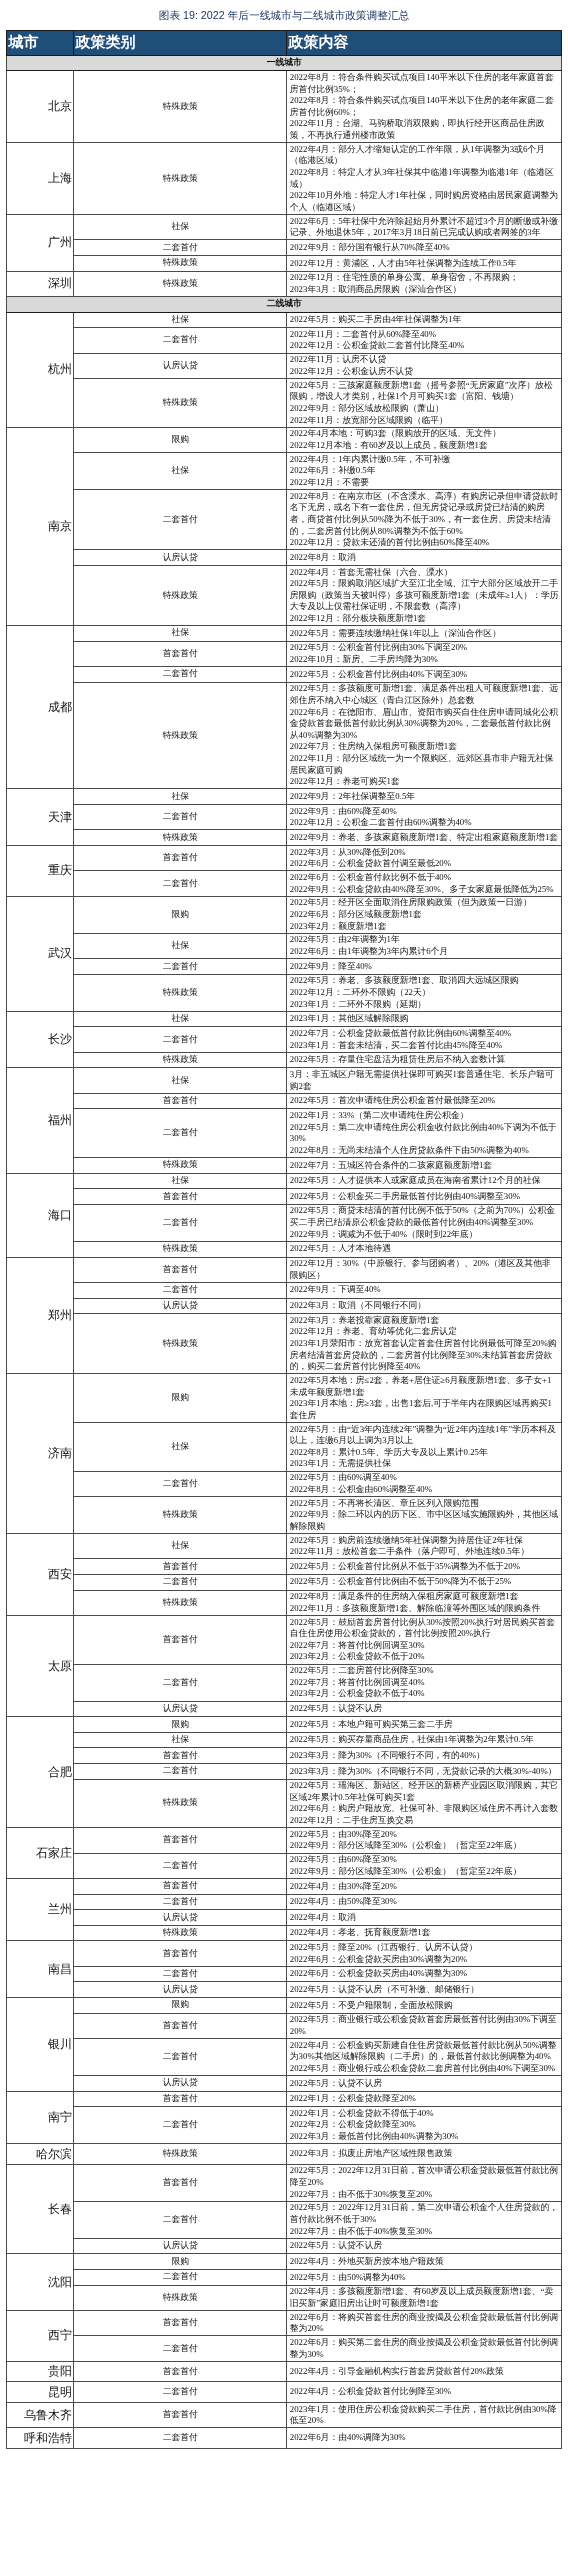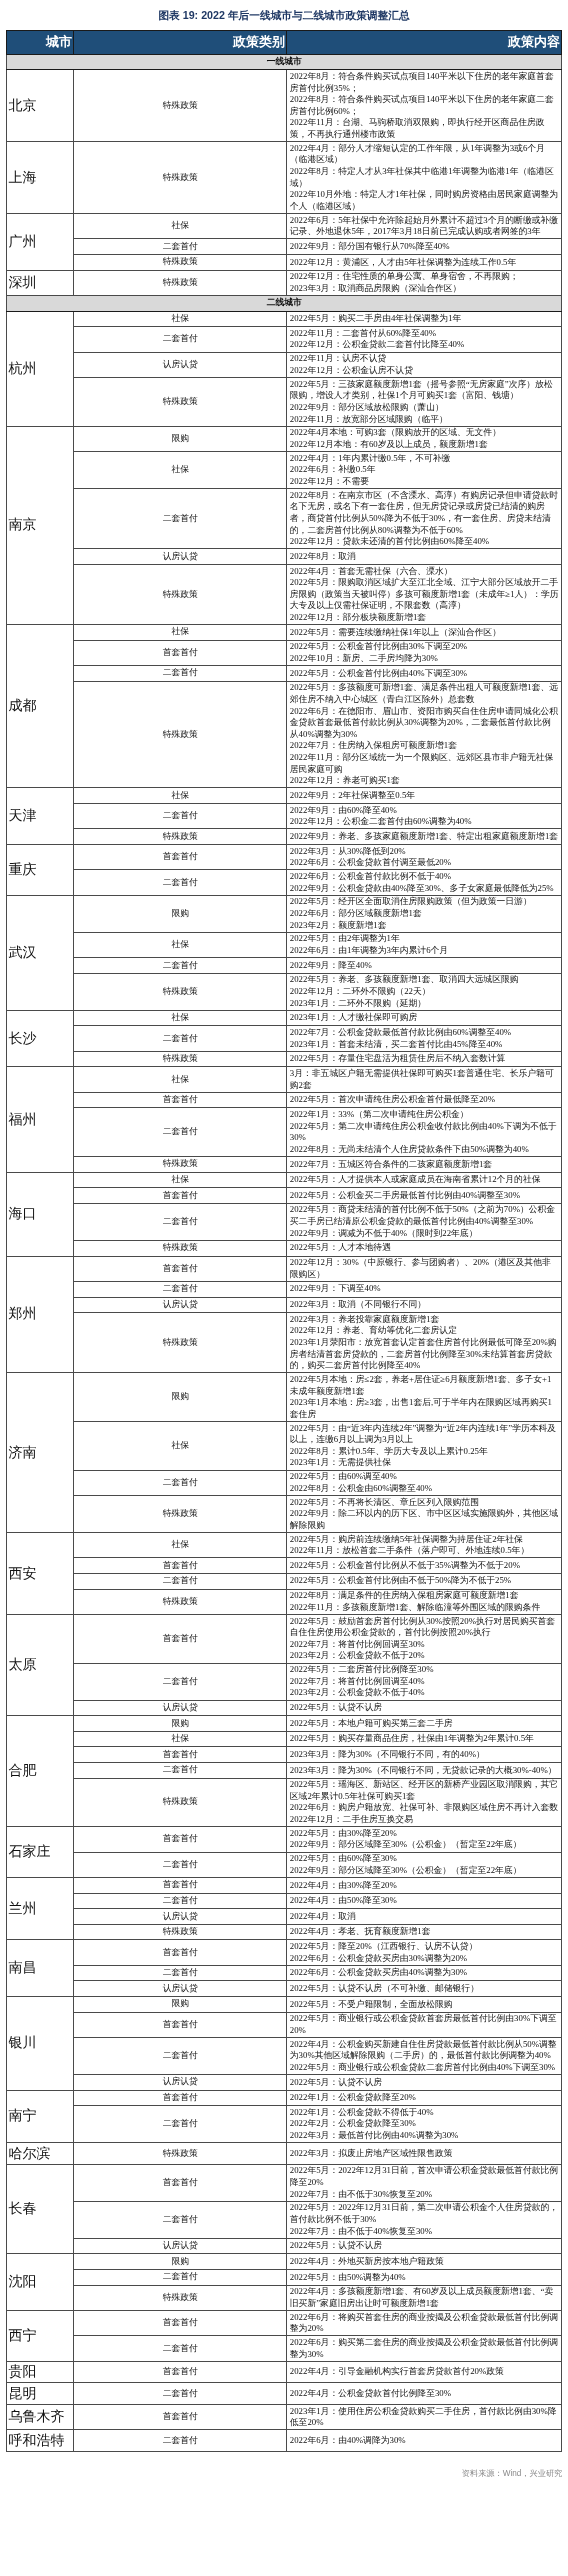--- a/index.html
+++ b/index.html
@@ -4,35 +4,35 @@
 <style>
   :root{
     --header-bg:#1F4E79; --header-text:#FFFFFF; --title-color:#1F3864;
     --section-bg:#D9D9D9; --grid:#4a4a4a; --heavy:#1a1a1a;
   }
   html,body{margin:0;padding:0;background:#fff;}
   body{width:568px;min-height:2576px;font-family:"Liberation Serif","DejaVu Serif",serif;color:#111;}
   .page{padding:5px 6.3px 0 6.3px;}
   .fig-title{
     text-align:center;font-family:"Liberation Sans","DejaVu Sans",sans-serif;
-    font-weight:bold;font-size:10.7px;color:var(--title-color);margin:3.8px 0 7px 0;
+    font-weight:normal;font-size:10.7px;color:var(--title-color);margin:3.8px 0 7px 0;
   }
   table.policy{width:556px;margin:0 auto;border-collapse:collapse;table-layout:fixed;border:1.3px solid var(--heavy);}
   col.c-city{width:67px;} col.c-cat{width:213px;} col.c-content{width:275px;}
   th{
     background:var(--header-bg);color:var(--header-text);
-    font-size:13px;font-weight:bold;text-align:right;padding:2.5px 1.3px;
+    font-size:15px;font-weight:bold;text-align:left;padding:2.5px 1.3px;
     border:0.6px solid var(--heavy);border-bottom:1.3px solid var(--heavy);
   }
   td{border:0.6px solid var(--grid);vertical-align:middle;}
   tr.section-row td{
     background:var(--section-bg);text-align:center;font-weight:bold;
     font-size:8.8px;padding:1.3px;border-top:1.3px solid var(--heavy);border-bottom:1.3px solid var(--heavy);font-family:Liberation Serif, serif;
   }
-  td.city{ text-align:left;font-size:14px;padding:1.3px;}
+  td.city{ text-align:right;font-size:12px;padding:1.3px;}
   td.cat{ text-align:center;font-size:8.8px;padding:1.3px 2.5px;}
   td.content{ text-align:left;font-size:8.8px;line-height:1.32;padding:0.6px 2.5px;white-space:pre-line;}
   tr.city-start td{border-top:1.3px solid var(--heavy);}
   .source-note{
     width:556px;margin:16.4px auto 0 auto;text-align:right;
     font-family:"Liberation Sans","DejaVu Sans",sans-serif;
     font-size:8.2px;color:#8a8a8a;padding-right:2.5px;
   }
 </style>
 </head>
@@ -207,21 +207,21 @@
         </tr>
         <tr>
           <td class="cat">特殊政策</td>
           <td class="content">2022年5月：养老、多孩额度新增1套、取消四大远城区限购
 2022年12月：二环外不限购（22天）
 2023年1月：二环外不限购（延期）</td>
         </tr>
         <tr class="city-start">
           <td rowspan="3" class="city">长沙</td>
           <td class="cat">社保</td>
-          <td class="content">2023年1月：人才缴社保即可购房</td>
+          <td class="content">2023年1月：其他区域解除限购</td>
         </tr>
         <tr>
           <td class="cat">二套首付</td>
           <td class="content">2022年7月：公积金贷款最低首付款比例由60%调整至40%
 2023年1月：首套未结清，买二套首付比由45%降至40%</td>
         </tr>
         <tr>
           <td class="cat">特殊政策</td>
           <td class="content">2022年5月：存量住宅盘活为租赁住房后不纳入套数计算</td>
         </tr>
@@ -491,15 +491,14 @@
           <td class="content">2023年1月：使用住房公积金贷款购买二手住房，首付款比例由30%降低至20%</td>
         </tr>
         <tr class="city-start">
           <td rowspan="1" class="city">呼和浩特</td>
           <td class="cat">二套首付</td>
           <td class="content">2022年6月：由40%调降为30%</td>
         </tr>
       </tbody>
   </table>
 
-  <div class="source-note">资料来源：Wind，兴业研究</div>
 </div>
 
 
 </body></html>

